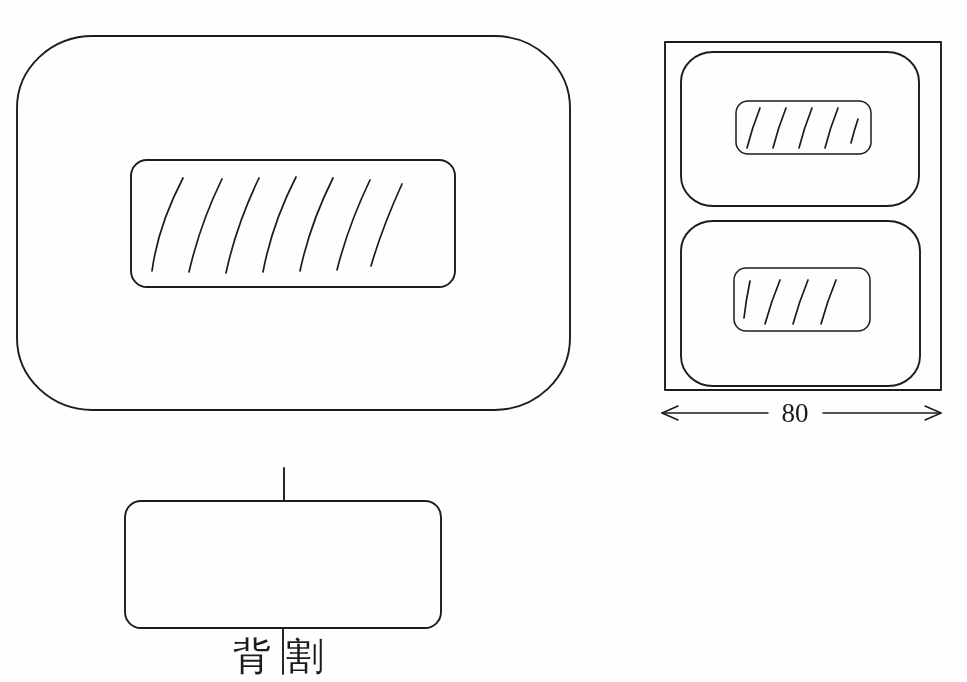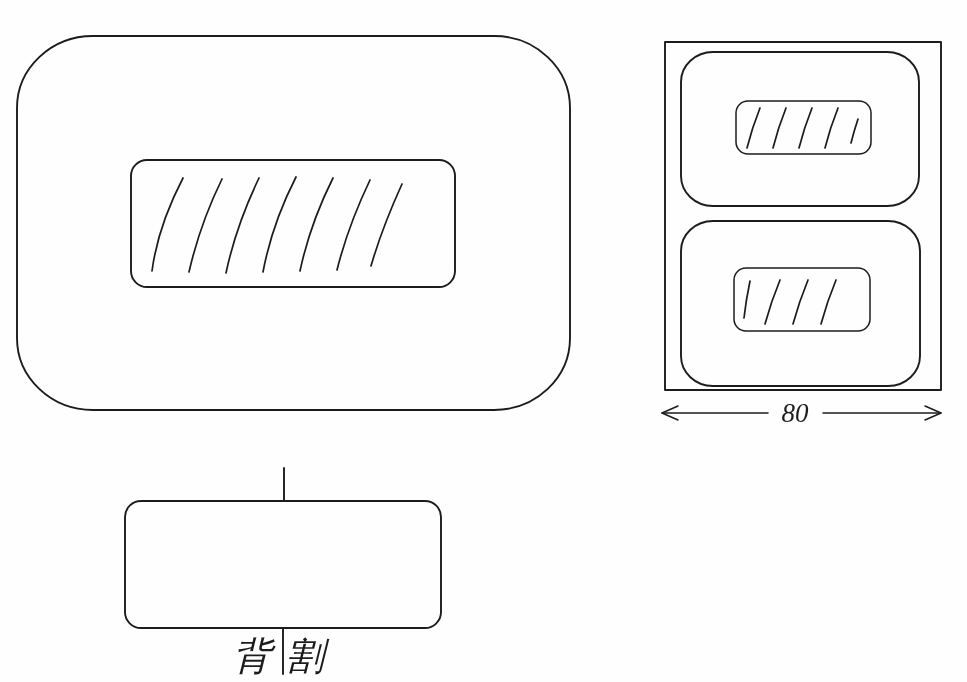--- a/index.html
+++ b/index.html
@@ -8,21 +8,20 @@
     height: 682px;
     overflow: hidden;
   }
   body {
     background: #fefefe;
     font-family: "Liberation Serif", serif;
   }
   .drawing-wrap {
     position: absolute;
     inset: 0;
-    font-style: italic;
   }
   svg { display: block; }
   .stroke {
     fill: none;
     stroke: var(--line-color, #1c1c1c);
     stroke-width: 1.9;
     stroke-linecap: round;
     stroke-linejoin: round;
   }
   .thin { stroke-width: 1.5; }

